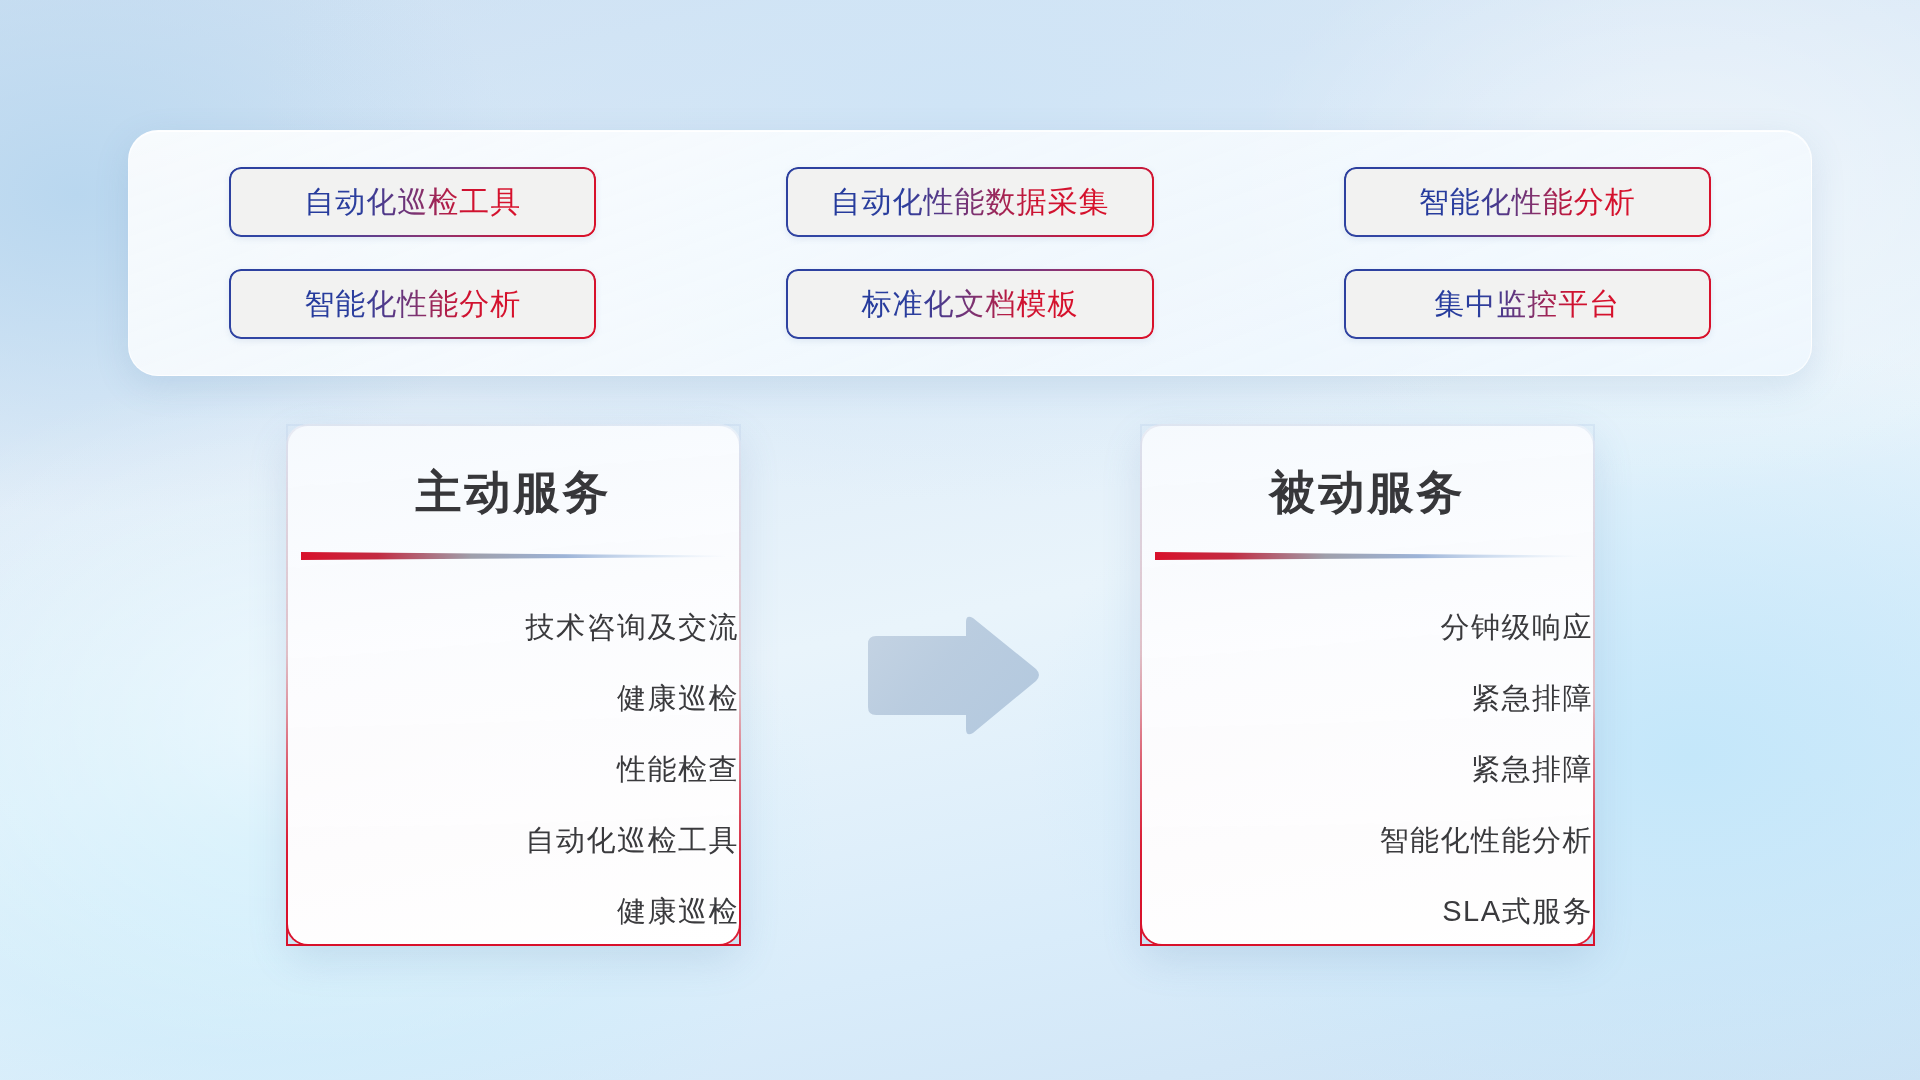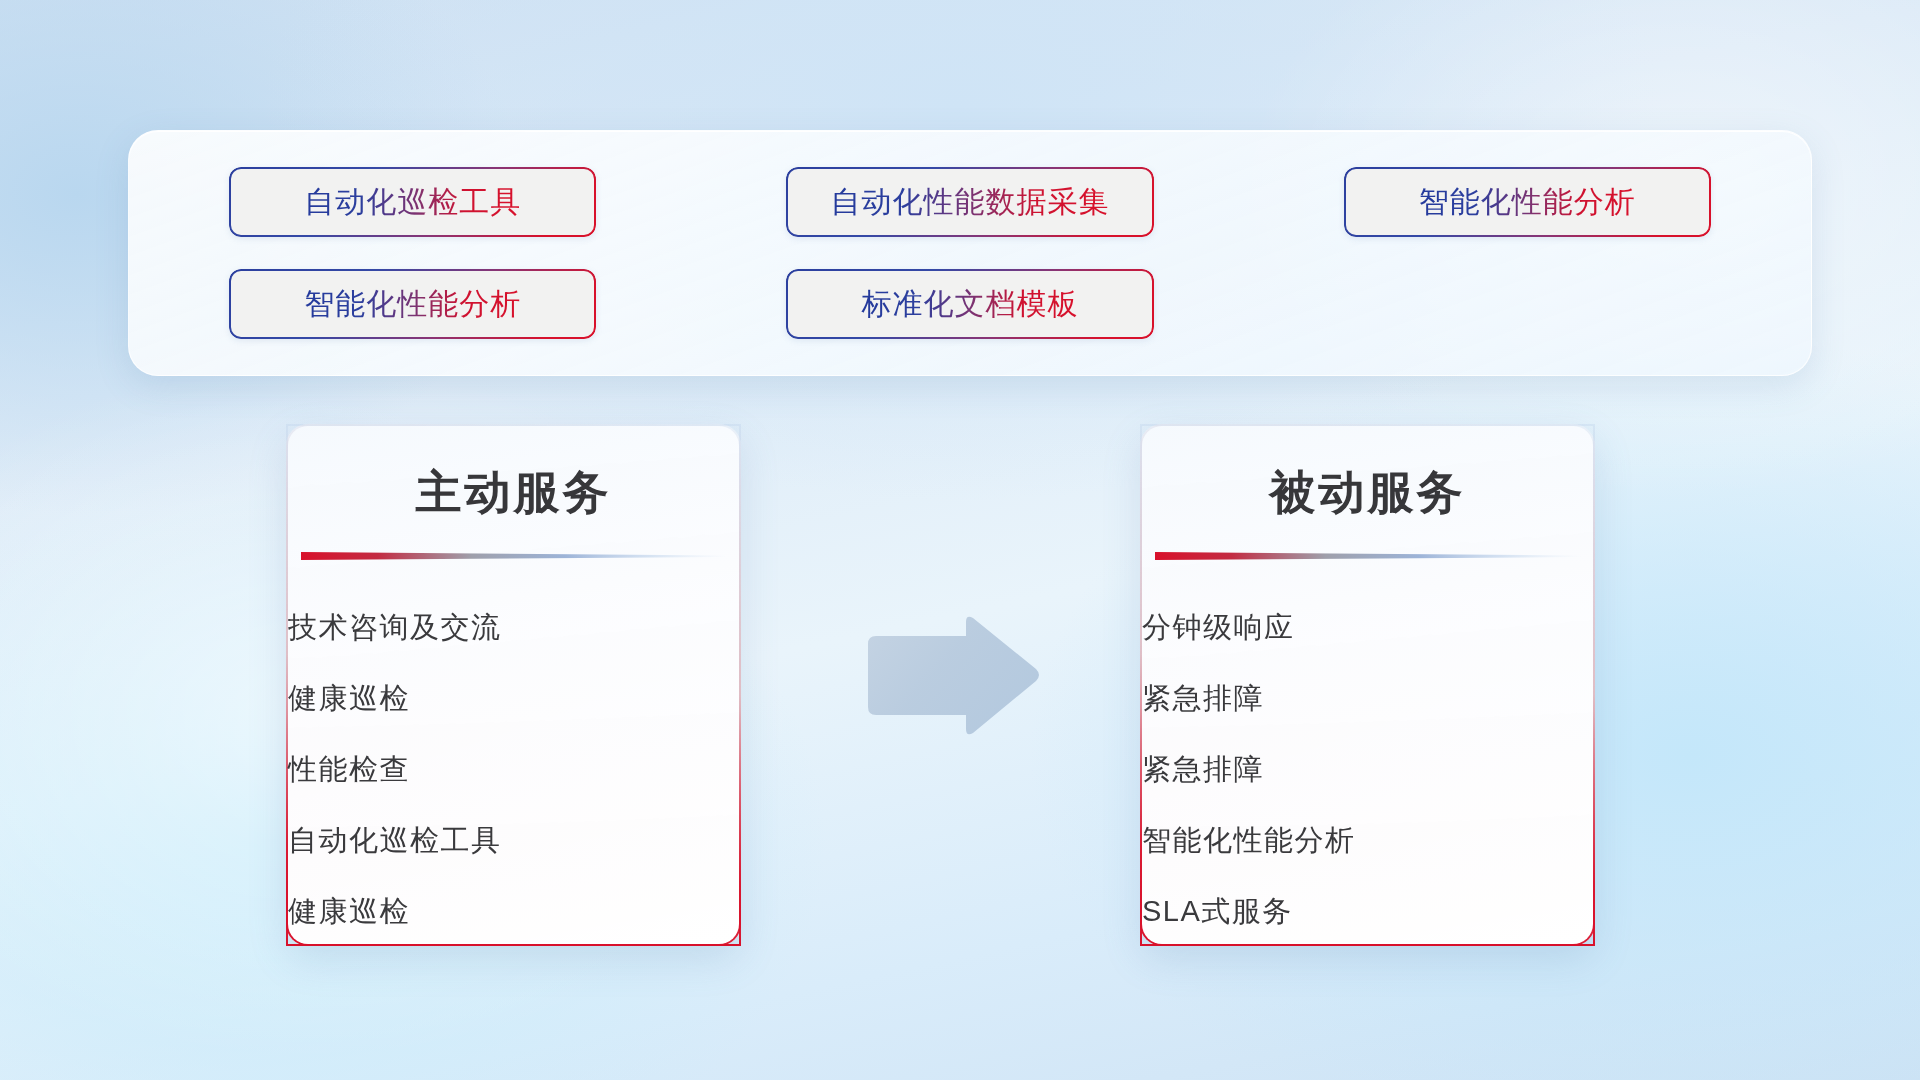--- a/index.html
+++ b/index.html
@@ -141,21 +141,21 @@
     width: 426px;
     height: 12px;
   }
   .card-divider svg { display: block; }
 
   .card-list {
     position: relative;
     margin-top: 30px;
     display: flex;
     flex-direction: column;
-    align-items: flex-start;
+    align-items: flex-end;
   }
   .card-list-item {
     font-size: 29px;
     color: #3a3a3d;
     letter-spacing: 1.5px;
     line-height: 1;
     padding: 21px 0;
     white-space: nowrap;
   }
 
@@ -192,20 +192,23 @@
     </div>
 
     <div class="pill">
       <span class="pill-label">智能化性能分析</span>
     </div>
 
     <div class="pill">
       <span class="pill-label">标准化文档模板</span>
     </div>
 
+    <div class="pill">
+      <span class="pill-label">集中监控平台</span>
+    </div>
 
   </div>
 </div>
 
 <div class="card card-left">
   <div class="card-inner">
     <div class="card-title">主动服务</div>
 
     <div class="card-divider">
       <svg width="426" height="12" viewBox="0 0 426 12">

